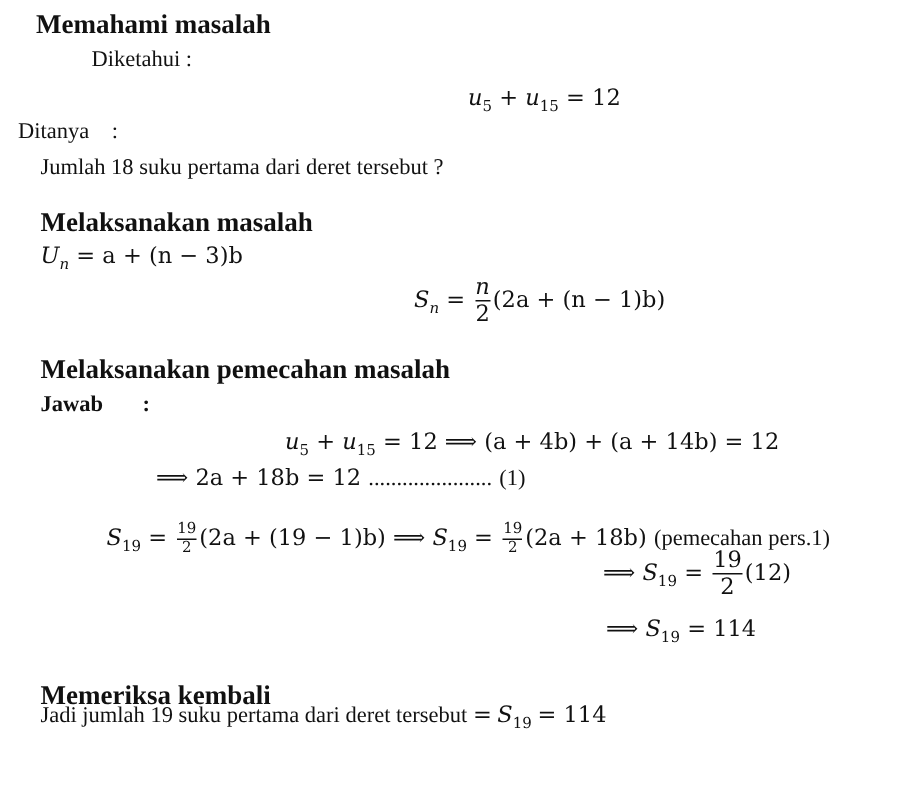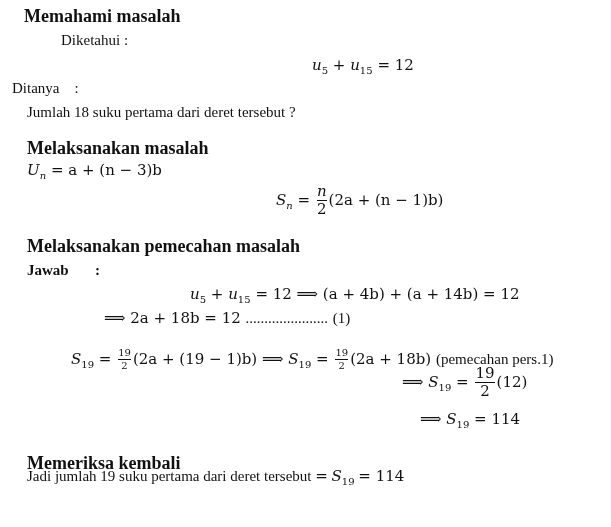--- a/index.html
+++ b/index.html
@@ -75,21 +75,21 @@
 </div>
 <div class="abs math" style="left:402px; top:366px;">
   <span>⟹</span>
   <i>S</i><span class="sub">19</span>
   <span>=</span>
   <span class="frac big">
       <span class="num">19</span>
       <span class="den">2</span>
     </span><span>(12)</span>
 </div>
-<div class="abs math" style="left:420px; top:410px;">
+<div class="abs math" style="left:404px; top:410px;">
   <span>⟹</span>
   <i>S</i><span class="sub">19</span>
   <span>= 114</span>
 </div>
 
 <div class="abs heading" style="left:27px; top:453px;">Memeriksa kembali</div>
 <div class="abs" style="left:27px; top:467px;">
   <span class="txt">Jadi jumlah 19 suku pertama dari deret tersebut</span>
   <span class="math">=</span>
   <i class="math">S</i><span class="sub math">19</span>

